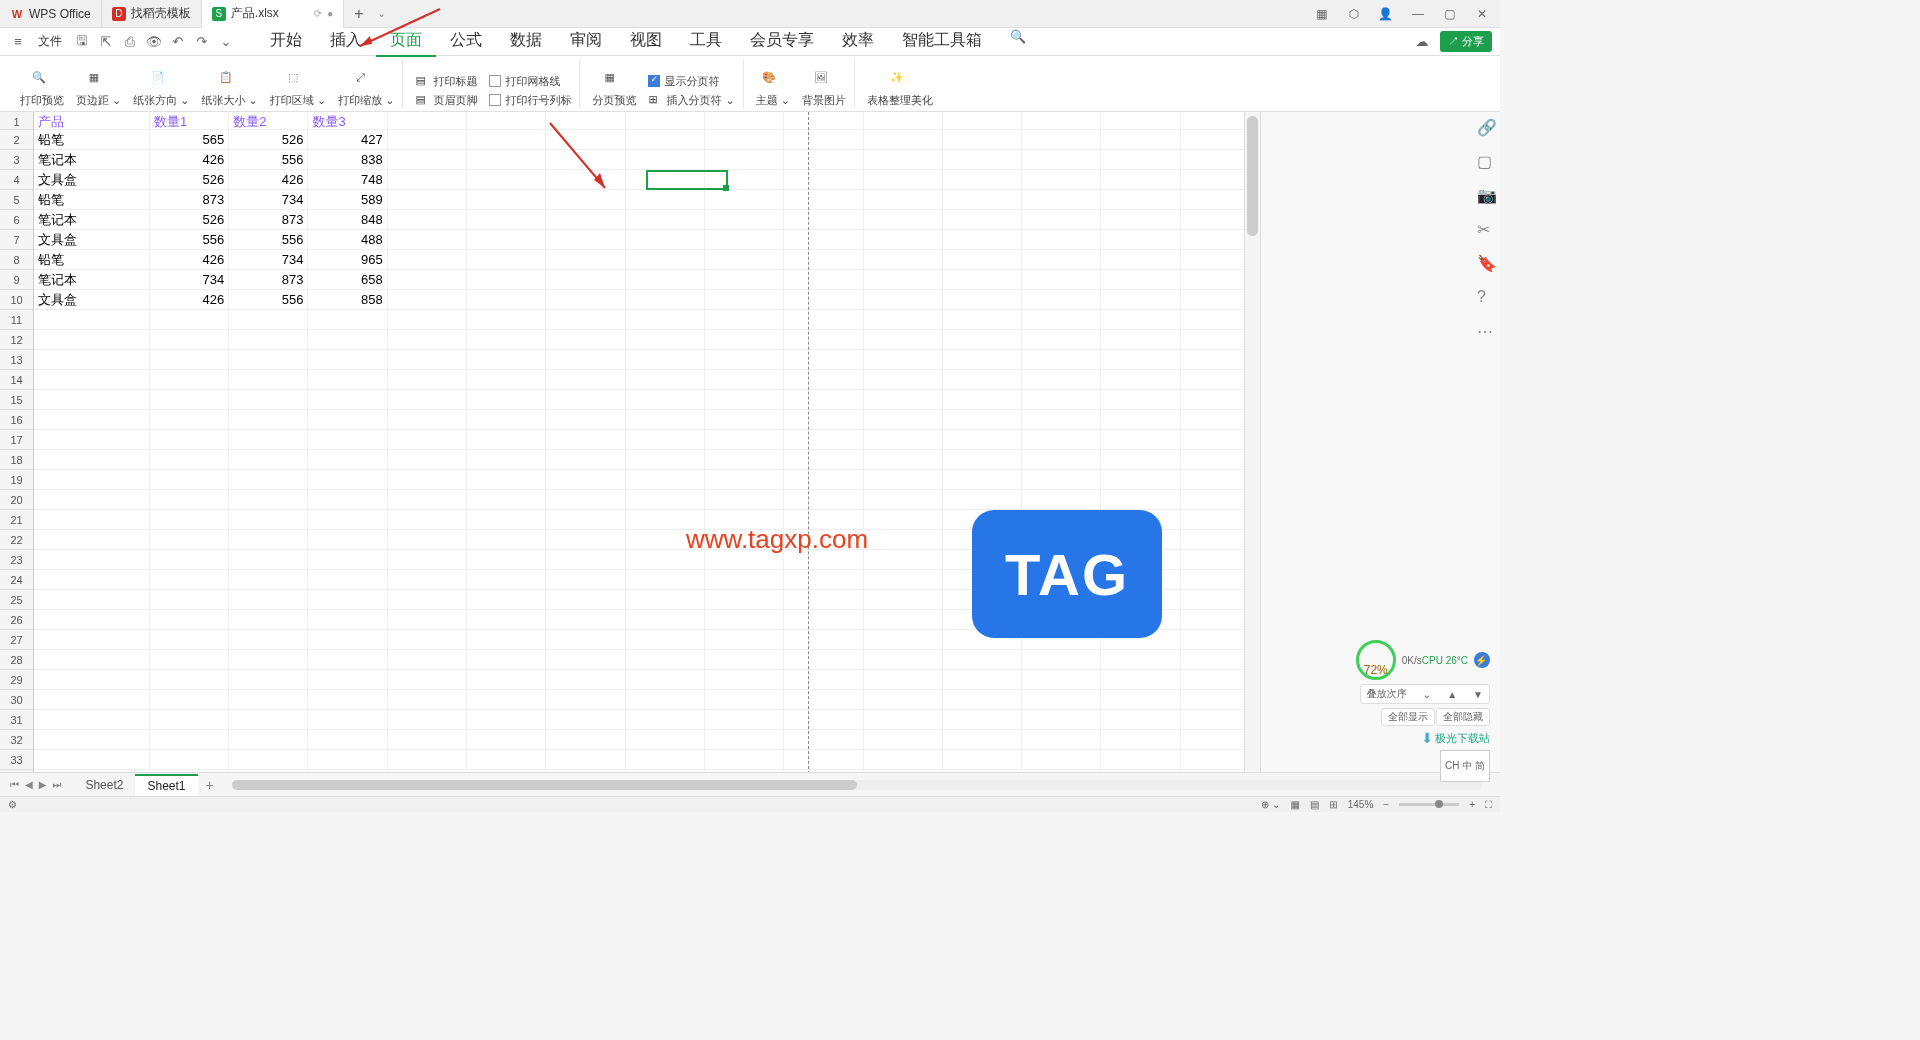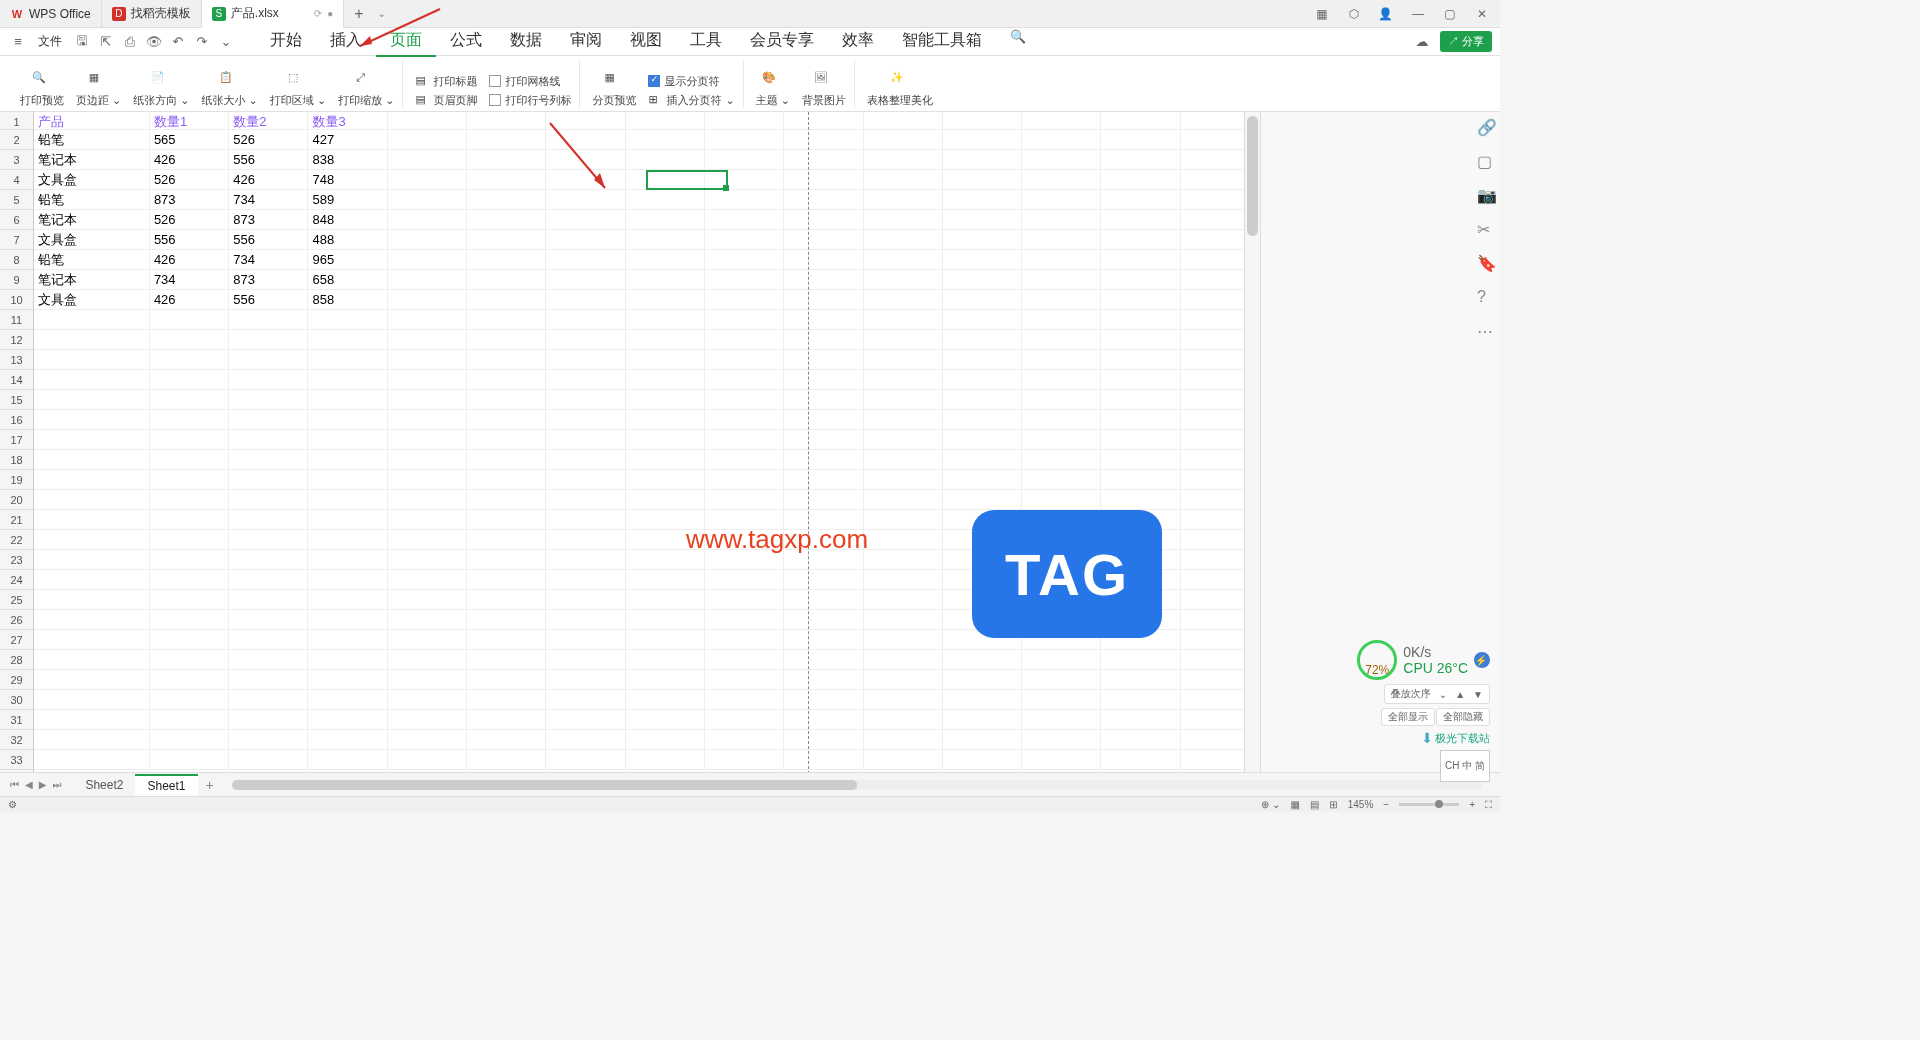--- a/index.html
+++ b/index.html
@@ -45,21 +45,21 @@
 .sheet-area { display: flex; height: calc(100% - 140px); background: #fff; }
 .row-headers { width: 34px; background: #f5f5f5; border-right: 1px solid #ccc; }
 .row-header { height: 20px; border-bottom: 1px solid #ddd; font-size: 11px; color: #555; text-align: center; line-height: 20px; cursor: pointer; }
 .row-header.first { height: 18px; }
 .grid-wrap { flex: 1; position: relative; overflow: hidden; }
 .grid { position: relative; }
 .grid-row { display: flex; height: 20px; }
 .grid-row.first { height: 18px; }
 .cell { border-right: 1px solid #eee; border-bottom: 1px solid #eee; font-size: 13px; padding: 0 4px; line-height: 20px; overflow: hidden; white-space: nowrap; }
 .cell.header { color: #8b5cf6; }
-.cell.num { }
+.cell.num { text-align: right; }
 .col-a { width: 120px; } .col-b { width: 82px; } .col-c { width: 82px; } .col-d { width: 82px; }
 .col-rest { width: 82px; }
 .page-break { position: absolute; top: 0; bottom: 0; border-left: 1px dashed #888; left: 774px; }
 .selected-cell { position: absolute; border: 2px solid #1e9f4b; left: 612px; top: 58px; width: 82px; height: 20px; pointer-events: none; }
 .selected-cell::after { content: ''; position: absolute; right: -3px; bottom: -3px; width: 6px; height: 6px; background: #1e9f4b; }
 .vscroll { position: absolute; right: 0; top: 0; width: 16px; bottom: 0; background: #f5f5f5; border-left: 1px solid #ddd; }
 .vscroll-thumb { position: absolute; left: 2px; right: 2px; top: 4px; height: 120px; background: #ccc; border-radius: 6px; }
 
 
 .right-panel { width: 240px; background: #f8f8f8; border-left: 1px solid #ddd; }
@@ -86,21 +86,21 @@
 
 
 .watermark { position: absolute; left: 686px; top: 520px; pointer-events: none; }
 .wm-text { color: #e8411f; font-size: 42px; font-weight: bold; letter-spacing: 2px; }
 .wm-url { color: #e8411f; font-size: 26px; margin-top: 4px; }
 .wm-tag { position: absolute; left: 286px; top: -10px; width: 190px; height: 128px; background: #2676e8; border-radius: 22px; color: #fff; font-size: 58px; font-weight: bold; display: flex; align-items: center; justify-content: center; letter-spacing: 2px; }
 
 
 .floaters { position: absolute; right: 10px; bottom: 30px; display: flex; flex-direction: column; align-items: flex-end; gap: 4px; font-size: 10px; color: #666; }
 .circ { width: 40px; height: 40px; border: 3px solid #3ecf5a; border-radius: 50%; display: flex; align-items: flex-end; justify-content: center; font-size: 12px; color: #a16207; }
-.stacking { display: flex; align-items: center; gap: 8px; background: #fff; padding: 2px 6px; border: 1px solid #ddd; border-radius: 3px; }
+.stacking { display: flex; align-items: center; gap: 16px; background: #fff; padding: 2px 6px; border: 1px solid #ddd; border-radius: 3px; }
 .btn-small { background: #fff; border: 1px solid #ddd; padding: 1px 6px; border-radius: 3px; cursor: pointer; }
 .logo-dl { color: #2a8; font-size: 11px; display: flex; align-items: center; gap: 2px; }
 </style>
 </head>
 <body>
 
 <div class="titlebar">
   <div class="tab">
     <span class="tab-icon wps">W</span>
     <span>WPS Office</span>
@@ -902,21 +902,21 @@
 <div class="watermark">
   <div class="wm-url">www.tagxp.com</div>
   <div class="wm-tag">TAG</div>
 </div>
 
 <div class="floaters">
   <div style="display:flex;align-items:center;gap:6px">
     <div class="circ">
         <span>72%</span>
       </div>
-    <div style="display:flex;flex-direction:column;font-size:14px">
+    <div style="display:flex;flex-direction:row;font-size:10px">
       <span>0K/s</span>
       <span style="color:#1e9f4b">CPU 26°C</span>
     </div>
     <span style="width:16px;height:16px;background:#3b7dd8;border-radius:50%;color:#fff;display:flex;align-items:center;justify-content:center;font-size:10px">⚡</span>
   </div>
   <div class="stacking">
     <span>叠放次序</span>
       <span>⌄</span>
       <span>▲</span>
       <span>▼</span>

